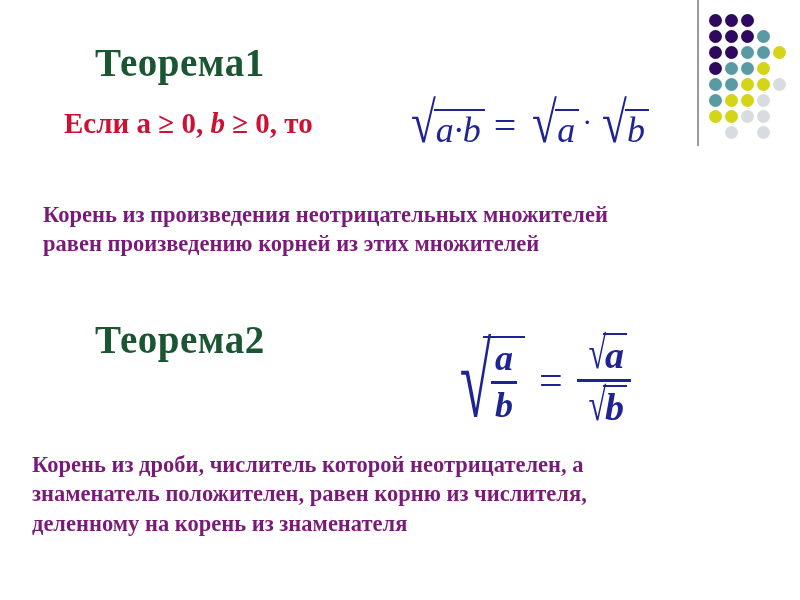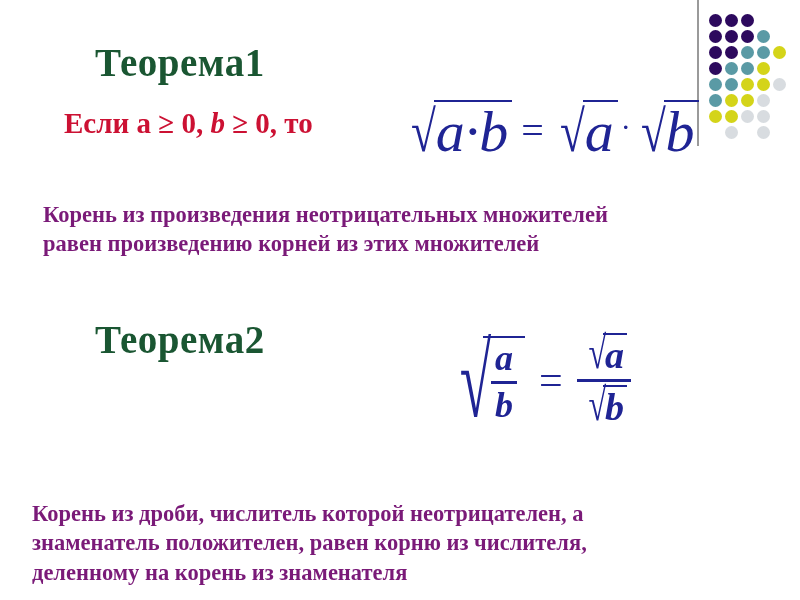--- a/index.html
+++ b/index.html
@@ -102,21 +102,21 @@
   }
 
   
   #formula1 {
     left: 404px;
     top: 100px;
     font-size: 44px;
     line-height: 1;
   }
   #formula1 .radical { font-size: 58px; line-height: 0.72; }
-  #formula1 .radicand { font-style: italic; font-size: 58px; }
+  #formula1 .radicand { font-style: italic; font-size: 36px; }
   #formula1 .eqsign {
     font-style: normal;
     font-size: 40px;
     padding: 0 9px;
     vertical-align: middle;
   }
   #formula1 .cdot {
     font-style: normal;
     font-size: 30px;
     vertical-align: 0.12em;
@@ -206,21 +206,21 @@
     position: absolute;
     color: #7a1a78;
     font-family: "Liberation Serif", serif;
     font-weight: bold;
     font-size: 22.5px;
     line-height: 1.30;
     text-align: justify;
     text-justify: inter-word;
   }
   #explain1 { left: 43px; top: 200px; width: 740px; }
-  #explain2 { left: 32px; top: 499px; width: 748px; font-family: Liberation Serif, serif; }
+  #explain2 { left: 32px; top: 450px; width: 748px; font-family: Liberation Serif, serif; }
   .explain .lastline { text-align: left; }
   .explain p { margin: 0; }
 </style>
 </head>
 <body>
 
 <div class="slide">
 
   <div class="decor">
     <div class="decor-line"></div>

